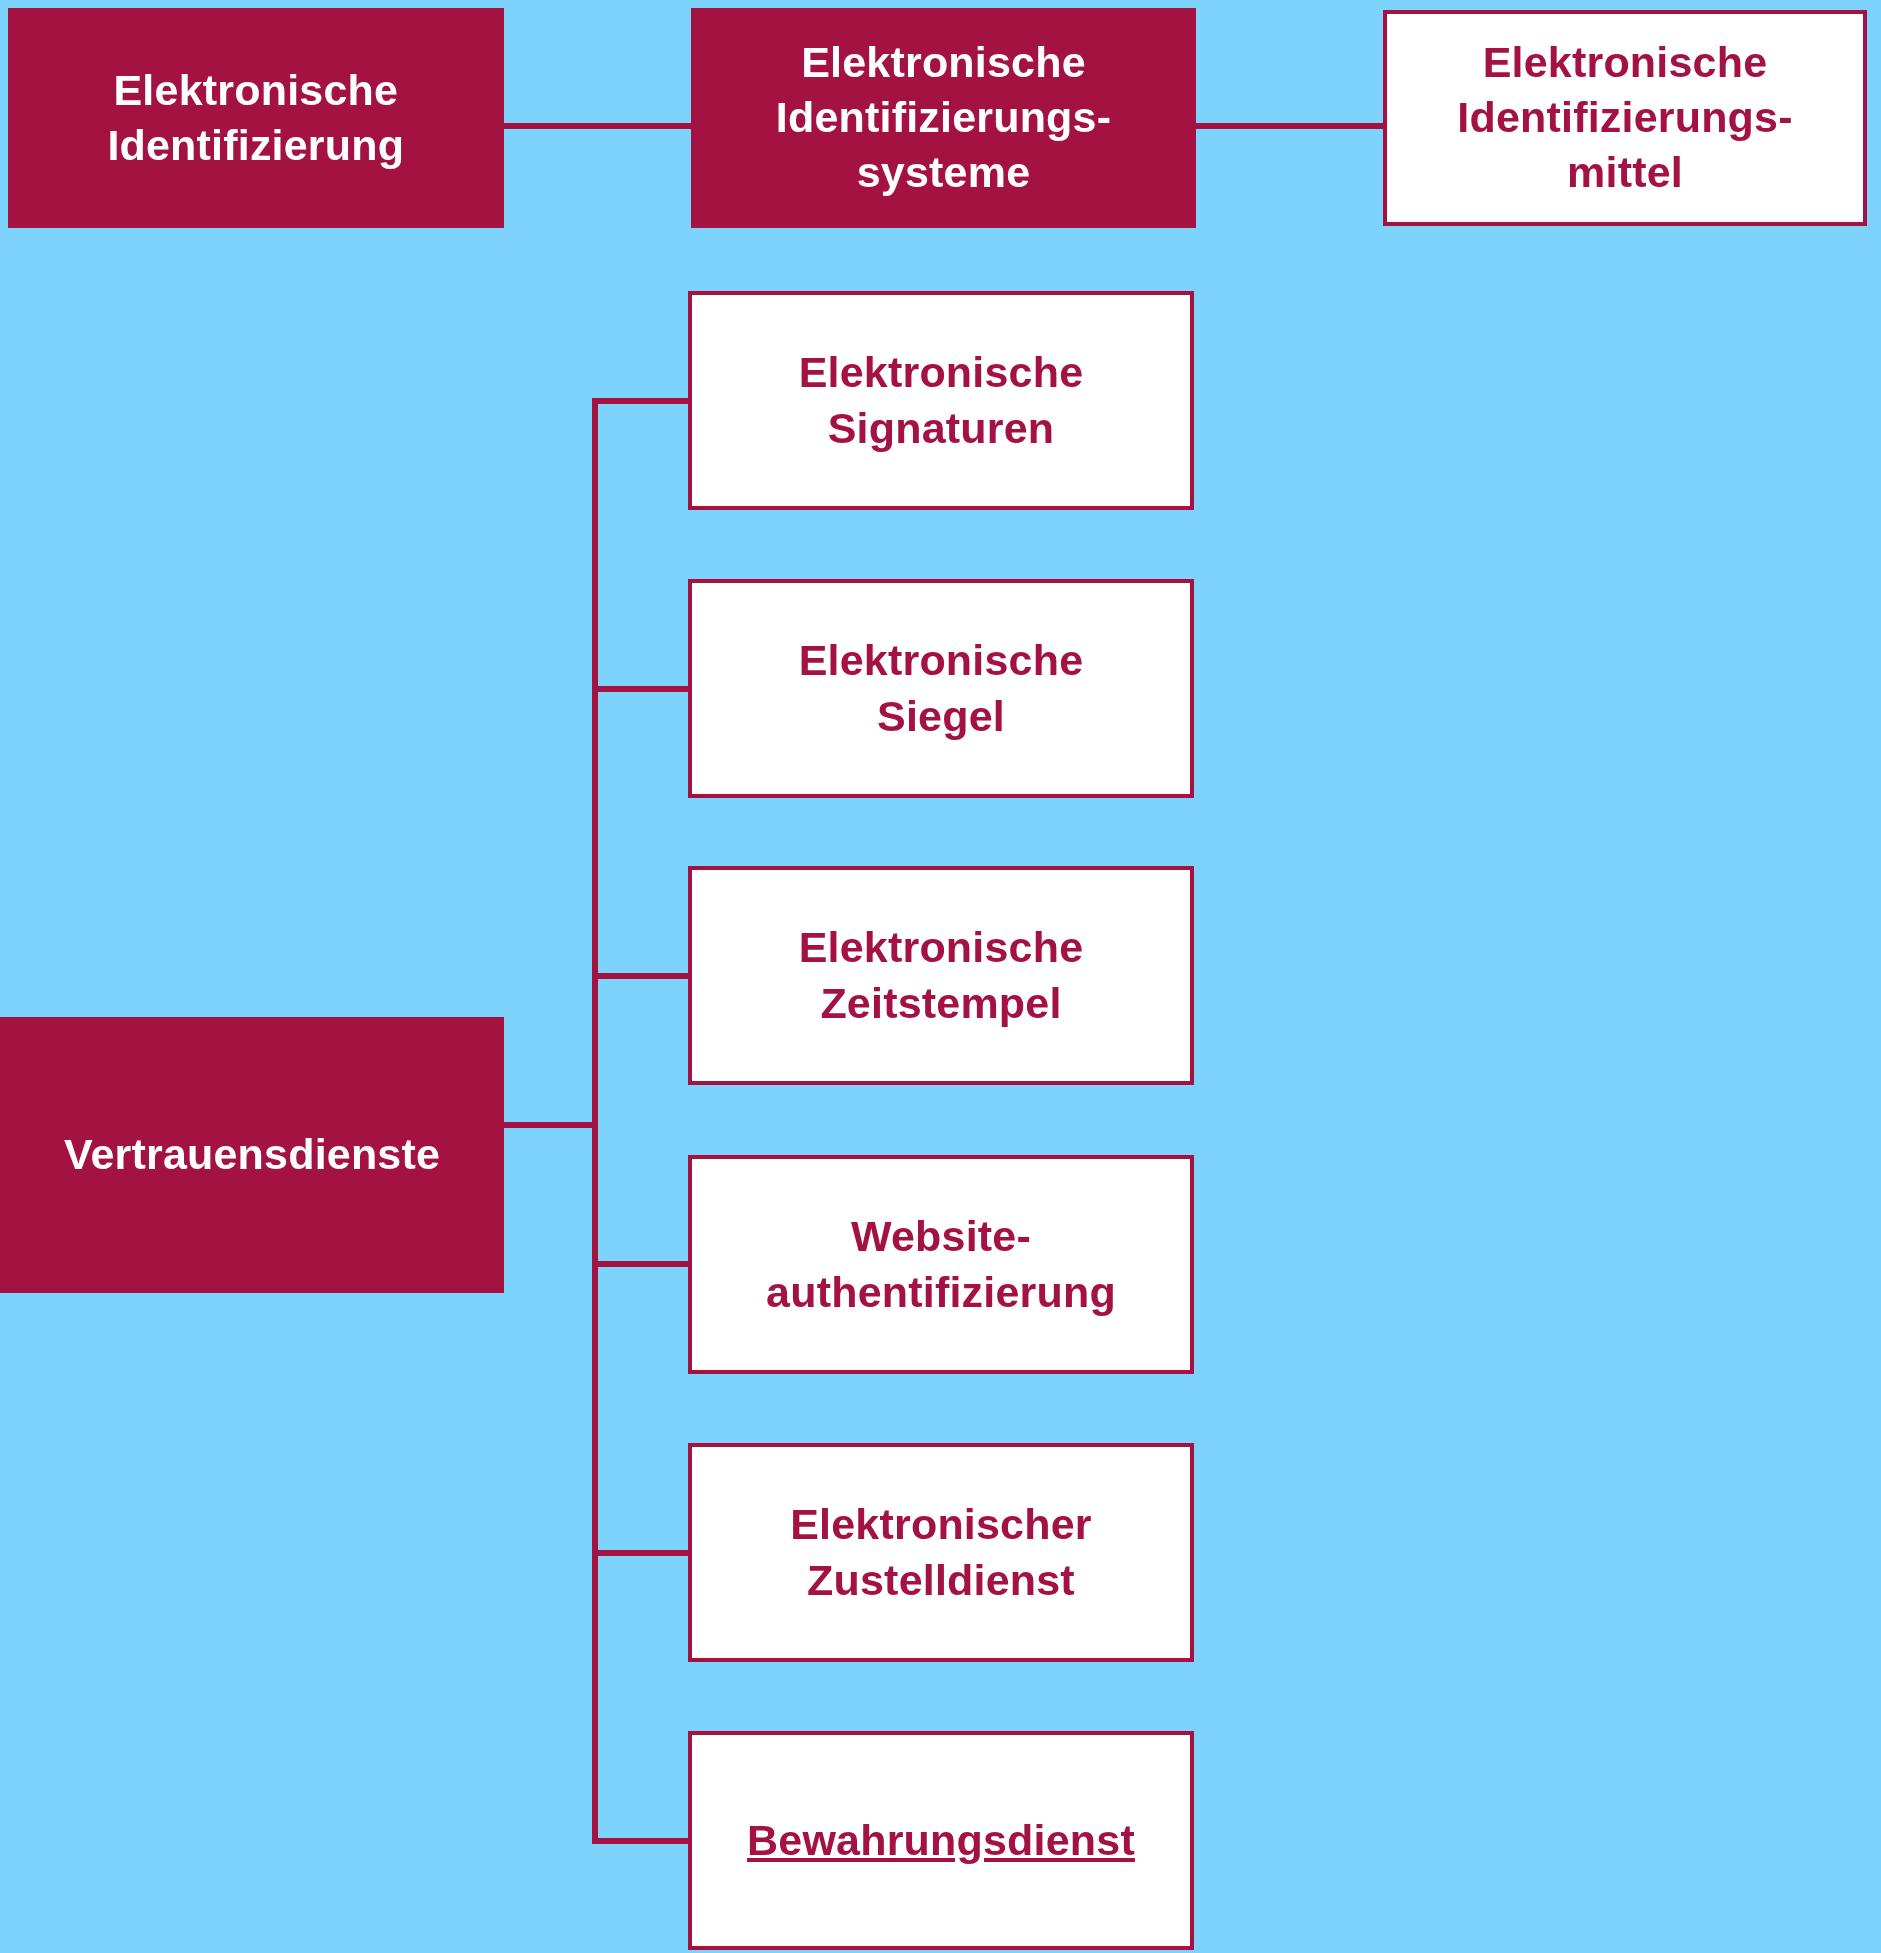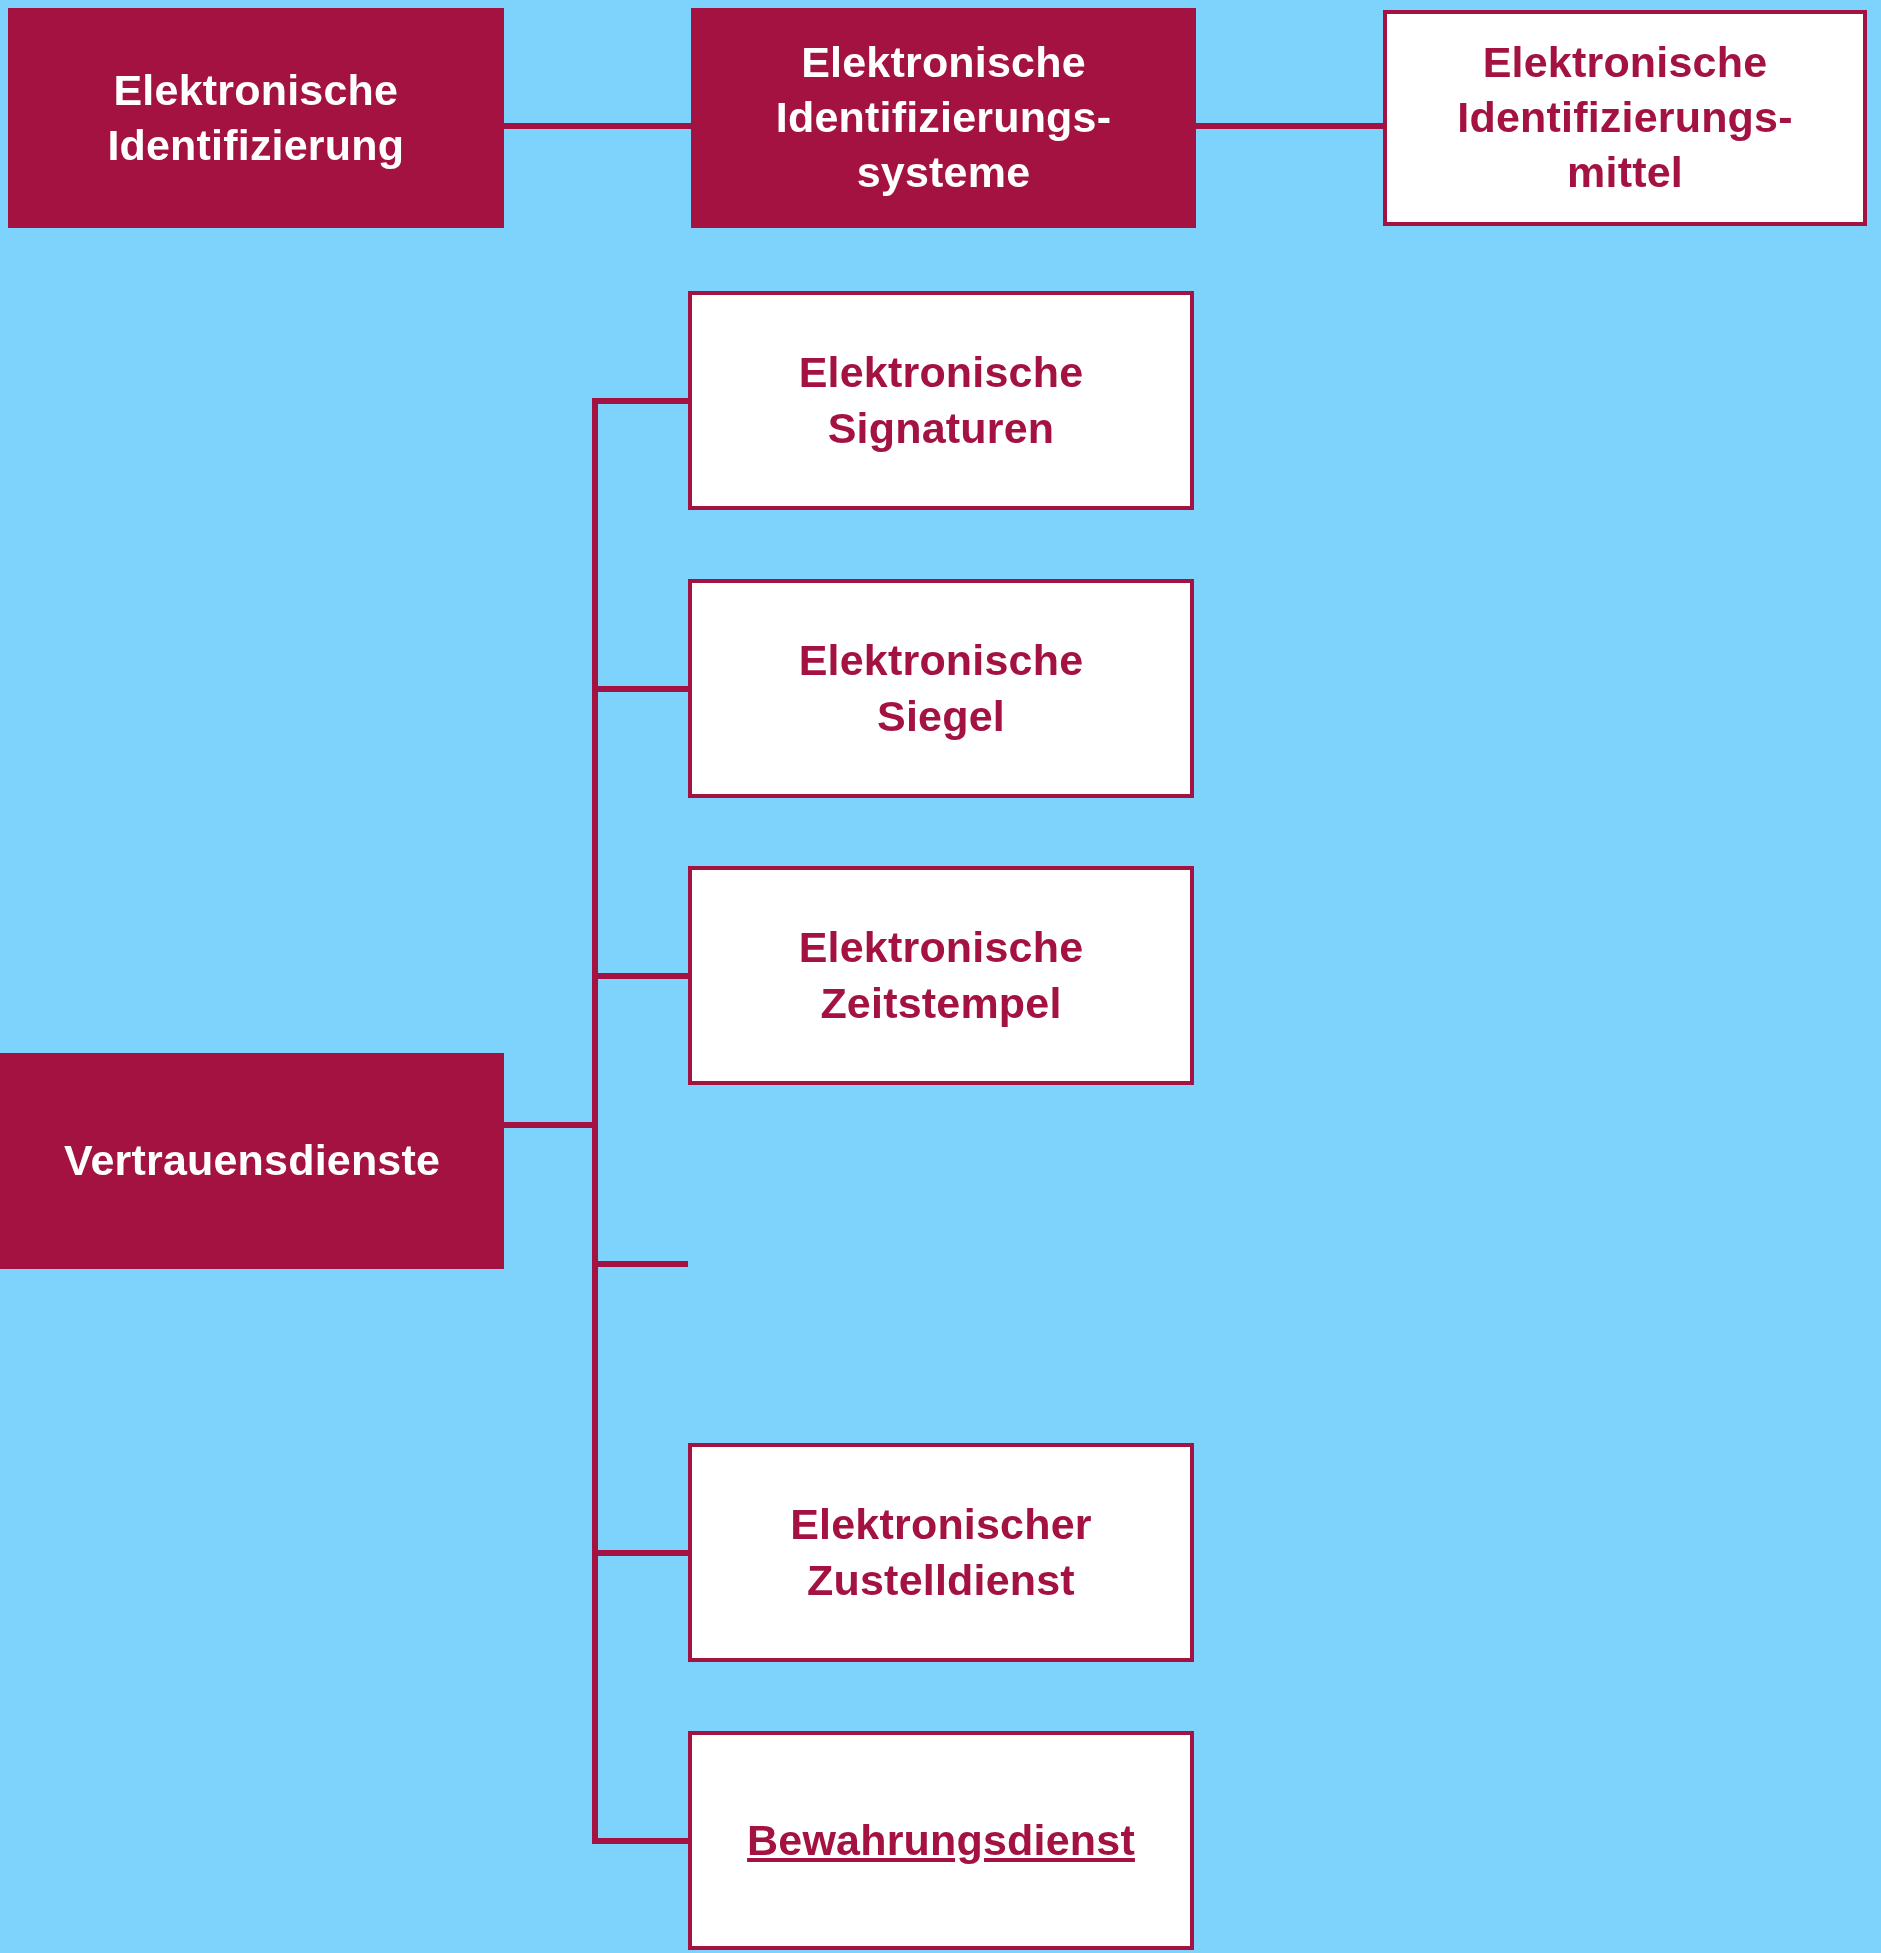--- a/index.html
+++ b/index.html
@@ -41,21 +41,21 @@
     position: absolute;
     background: var(--brand, #a31240);
   }
 
   
   #n-eid        { left: 7.8px;    top: 7.8px;  width: 496px; height: 220px; }
   #n-eidsys     { left: 691px;  top: 7.8px;  width: 505px; height: 220px; }
   #n-eidmittel  { left: 1383px; top: 9.8px; width: 484px; height: 216px; }
 
   
-  #n-vertrauen  { left: 0px; top: 1017px; width: 504px; height: 216px; margin-top: 36px; }
+  #n-vertrauen  { left: 0px; top: 1017px; width: 504px; height: 276px; }
 
   
   .svc { left: 688px; width: 506px; height: 219px; }
   #svc-0 { top: 291px; }
   #svc-1 { top: 579px; }
   #svc-2 { top: 866px; }
   #svc-3 { top: 1155px; }
   #svc-4 { top: 1443px; }
   #svc-5 { top: 1731px; text-decoration: underline; }
 
@@ -92,20 +92,22 @@
 
   <div class="box outlined svc" id="svc-0">Elektronische
 Signaturen</div>
 
   <div class="box outlined svc" id="svc-1">Elektronische
 Siegel</div>
 
   <div class="box outlined svc" id="svc-2">Elektronische
 Zeitstempel</div>
 
+  <div class="box outlined svc" id="svc-3">Website-
+authentifizierung</div>
 
   <div class="box outlined svc" id="svc-4">Elektronischer
 Zustelldienst</div>
 
   <div class="box outlined svc" id="svc-5">Bewahrungsdienst</div>
 
   <div class="line" id="l-top1"></div>
 
   <div class="line" id="l-top2"></div>
 

